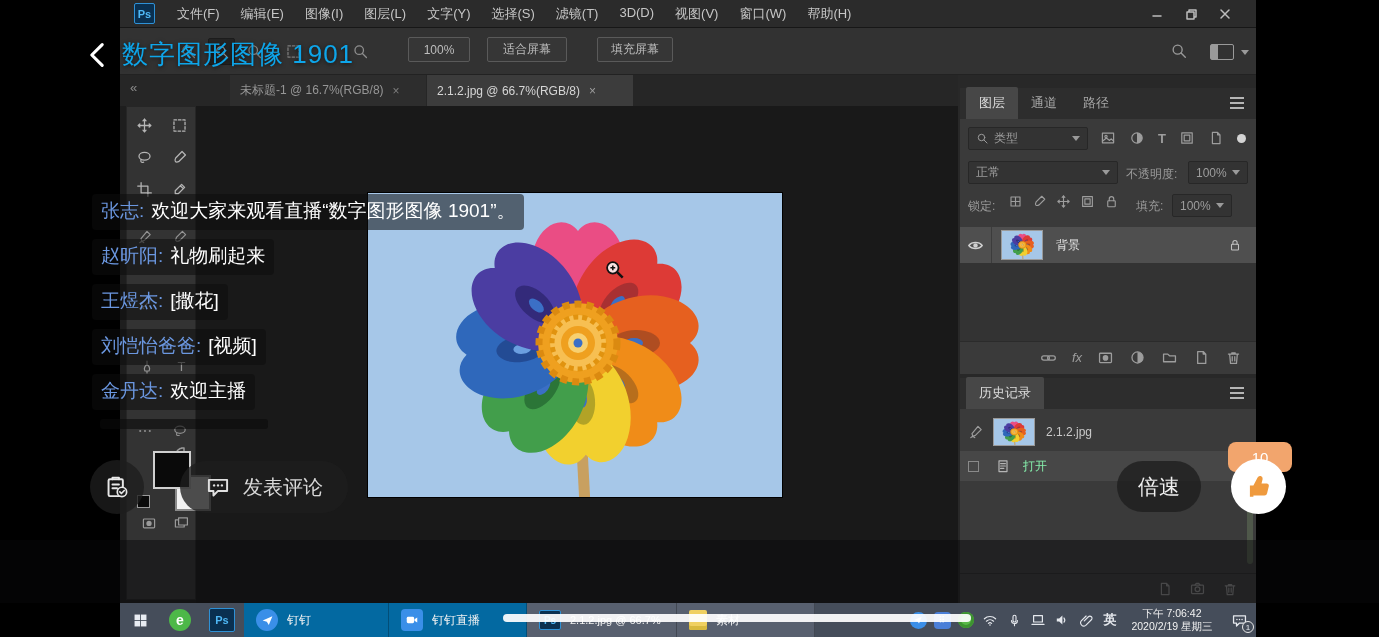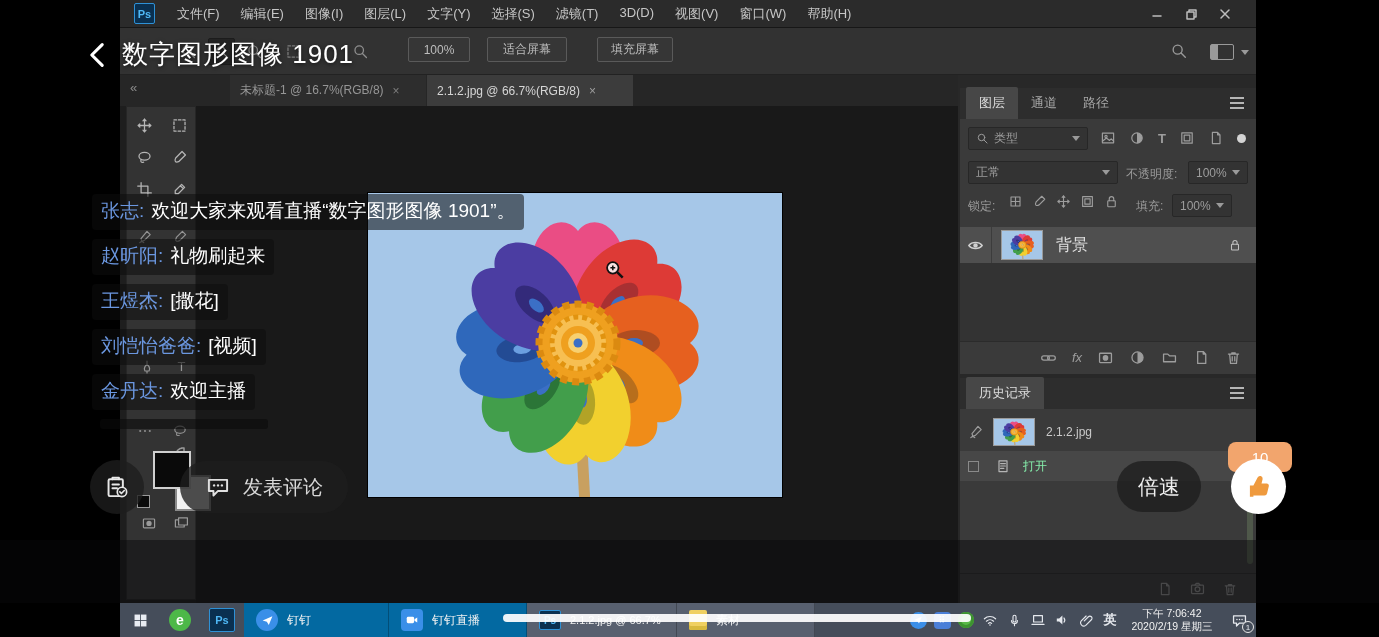--- a/index.html
+++ b/index.html
@@ -545,21 +545,21 @@
 
       <div class="abs" style="left:0;top:108px;width:296px;height:36px;background:#4f4f4f;display:flex;align-items:center">
         <span style="width:32px;display:flex;justify-content:center;color:#d0d0d0;border-right:1px solid #3c3c3c;height:36px;align-items:center">
             <svg class="ic" width="17" height="17">
               <use href="#s-eye"></use>
             </svg>
           </span>
         <span style="margin-left:10px;width:40px;height:28px;outline:1px solid #9a9a9a;display:block"><svg width="40" height="28" viewBox="0 0 414 304" preserveAspectRatio="none">
               <use href="#sym-pinwheel"></use>
             </svg></span>
-        <span style="margin-left:14px;font-size:16px;color:#e0e0e0">背景</span>
+        <span style="margin-left:14px;font-size:12px;color:#e0e0e0">背景</span>
         <span style="position:absolute;right:14px;color:#c0c0c0">
             <svg class="ic" width="14" height="14">
               <use href="#s-lock"></use>
             </svg>
           </span>
       </div>
       <div class="abs" style="left:0;top:144px;width:296px;height:78px;background:#333"></div>
 
       <div class="abs" style="left:0;top:222px;width:296px;height:32px;background:#3a3a3a;border-top:1px solid #2b2b2b;display:flex;align-items:center;justify-content:flex-end;gap:15px;padding-right:14px;color:#9d9d9d">
         <span>
@@ -734,21 +734,21 @@
     </span>
   </div>
 </div>
 
 <div class="abs" style="left:86px;top:37px;display:flex;align-items:center;gap:14px;z-index:30">
   <span>
       <svg class="ic" width="22" height="26" viewBox="0 0 16 20" style="color:#fff;stroke-width:2.4">
         <path d="M12 2 L4 10 L12 18"></path>
       </svg>
     </span>
-  <span style="font-size:26px;color:#ffffff;text-shadow:0 1px 4px rgba(0,0,0,.65);letter-spacing:1px">数字图形图像 1901</span>
+  <span style="font-size:26px;color:#0ea5e9;text-shadow:0 1px 4px rgba(0,0,0,.65);letter-spacing:1px">数字图形图像 1901</span>
 </div>
 
 <div class="abs chatcol" style="z-index:25">
   <div class="chatmsg"><span class="u">张志:</span><span>欢迎大家来观看直播“数字图形图像 1901”。</span></div>
   <div class="chatmsg"><span class="u">赵昕阳:</span><span>礼物刷起来</span></div>
   <div class="chatmsg"><span class="u">王煜杰:</span><span>[撒花]</span></div>
   <div class="chatmsg"><span class="u">刘恺怡爸爸:</span><span>[视频]</span></div>
   <div class="chatmsg"><span class="u">金丹达:</span><span>欢迎主播</span></div>
   <div style="width:168px;height:10px;background:rgba(10,10,10,.6);border-radius:3px;margin-left:8px"></div>
 </div>

